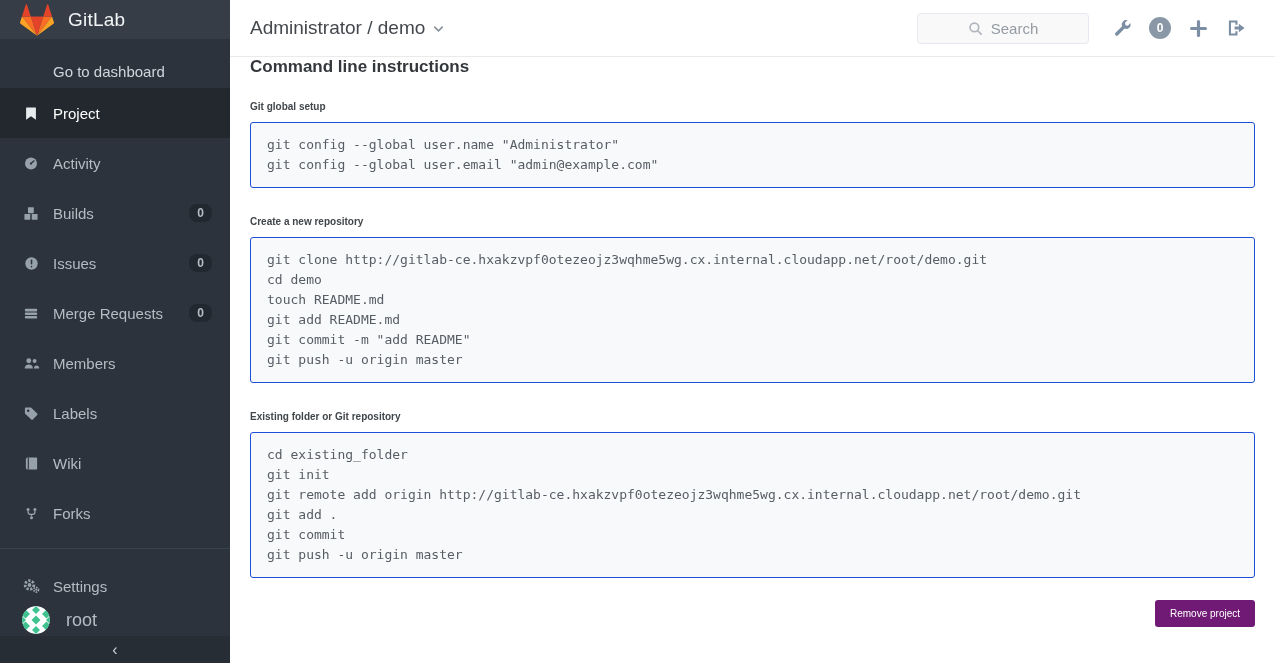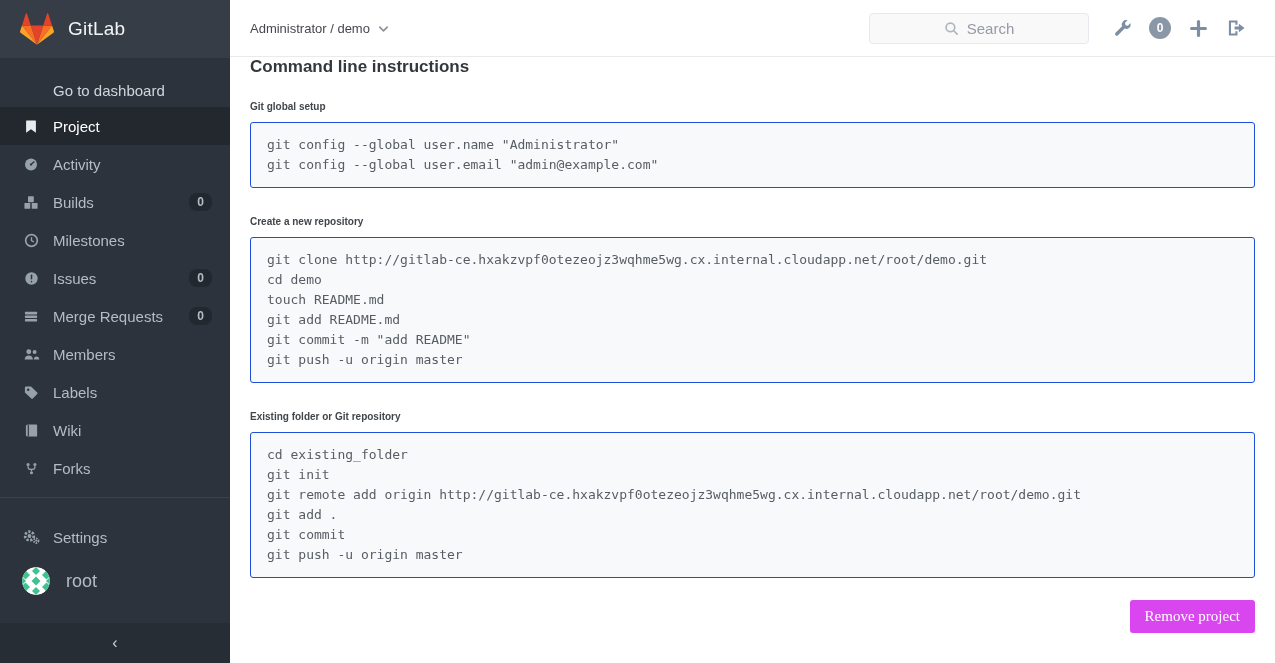--- a/index.html
+++ b/index.html
@@ -7,53 +7,53 @@
   body { font-family:"Liberation Sans", sans-serif; background:#fff; }
   .app { display:flex; width:1275px; height:663px; }
 
   
   .sidebar { width:230px; flex:0 0 230px; background:#2c333c; display:flex; flex-direction:column; color:#b4bcc4; }
   .sidebar-header { height:58px; background:#363d46; display:flex; align-items:center; padding-left:20px; }
   .tanuki { width:34px; height:32px; display:block; }
   .logo-text { color:#f2f4f6; font-size:19px; margin-left:14px; letter-spacing:.2px; }
   .dashboard-link { display:block; padding:24px 0 8px 53px; color:#cfd6dc; font-size:15px; cursor:pointer; text-decoration:none; }
   .nav { display:flex; flex-direction:column; }
-  .nav-item { height:38px; display:flex; align-items:center; padding:0 18px 0 22px; font-size:15px; cursor:pointer; color:#b4bcc4; text-decoration:none; }
+  .nav-item { height:50px; display:flex; align-items:center; padding:0 18px 0 22px; font-size:15px; cursor:pointer; color:#b4bcc4; text-decoration:none; }
   .nav-item.active { background:#22282e; color:#ffffff; }
   .nav-icon { width:18px; height:16px; display:flex; align-items:center; justify-content:center; color:#97a1ab; }
   .nav-item.active .nav-icon { color:#e8ebee; }
   .nav-icon svg { display:block; }
   .nav-label { margin-left:13px; flex:1; }
   .nav-badge { background:#212830; color:#b4bcc4; font-size:12px; font-weight:bold; padding:2px 8px; border-radius:8px; }
   .sidebar-divider { border-top:1px solid #3a424a; margin-top:10px; }
   .settings-item { margin-top:20px; }
   .user-item { height:46px; display:flex; align-items:center; padding-left:22px; margin-top:2px; cursor:pointer; text-decoration:none; color:#b4bcc4; font-size:18px; }
   .avatar { width:28px; height:28px; border-radius:50%; overflow:hidden; display:block; }
   .user-name { margin-left:16px; }
   .collapse-bar { margin-top:auto; height:40px; background:#262d34; display:flex; align-items:center; justify-content:center; color:#c8d0d8; font-size:16px; cursor:pointer; }
 
   
   .main { flex:1; display:flex; flex-direction:column; background:#fff; min-width:0; }
   .topbar { height:57px; flex:0 0 57px; border-bottom:1px solid #eaeaea; display:flex; align-items:center; padding:0 20px; }
-  .breadcrumb { font-size:13px; color:#44484d; display:flex; align-items:center; cursor:pointer; }
+  .breadcrumb { font-size:19px; color:#44484d; display:flex; align-items:center; cursor:pointer; }
   .breadcrumb .caret { margin-left:7px; color:#8a9199; display:flex; }
   .topbar-spacer { flex:1; }
-  .search-box { width:220px; height:31px; background:#f9f9f9; border:1px solid #e5e9ef; border-radius:4px; display:flex; align-items:center; justify-content:center; color:#959ba3; font-size:15px; cursor:text; }
+  .search-box { width:172px; height:31px; background:#f9f9f9; border:1px solid #e5e9ef; border-radius:4px; display:flex; align-items:center; justify-content:center; color:#959ba3; font-size:15px; cursor:text; }
   .search-box svg { margin-right:8px; color:#b0b6bd; }
   .topbar-icons { display:flex; align-items:center; margin-left:14px; }
   .tb-icon { width:38px; height:38px; display:flex; align-items:center; justify-content:center; color:#7c8ea4; cursor:pointer; }
   .todo-badge { width:22px; height:22px; border-radius:50%; background:#8a97a7; color:#fff; font-size:12px; font-weight:bold; display:flex; align-items:center; justify-content:center; }
 
   .content { flex:1; padding:0 20px; overflow:hidden; }
   .page-title { font-size:17px; font-weight:bold; color:#34383c; margin-top:0; }
   .section-heading { font-size:10px; font-weight:bold; color:#41464b; margin-top:28px; }
   .section-heading.first { margin-top:24px; }
   .code { margin-top:10px; background:#f8f9fb; border:1px solid #1d4ed8; border-radius:3px; padding:12px 16px; font-family:"DejaVu Sans Mono", monospace; font-size:13px; line-height:20px; color:#575d64; white-space:pre; overflow:hidden; }
   .content-footer { margin-top:22px; display:flex; justify-content:flex-end; }
-  .btn-remove { background:#d946ef; color:#fff; border:none; border-radius:3px; font-size:15px; font-family:Liberation Serif, serif; padding:8px 15px; cursor:pointer; }
+  .btn-remove { background:#701a75; color:#fff; border:none; border-radius:3px; font-size:10px; font-family:Liberation Sans, sans-serif; padding:8px 15px; cursor:pointer; }
 </style>
 </head>
 <body>
 
 <div class="app">
 
   <aside class="sidebar">
     <div class="sidebar-header">
       <svg class="tanuki" viewBox="0 0 210 194" xmlns="http://www.w3.org/2000/svg">
         <path fill="#e24329" d="M105.06 193.65 143.7 74.73H66.42z"></path>
@@ -96,29 +96,20 @@
           <svg width="16" height="15" viewBox="0 0 16 16">
               <rect x="4.8" y="1.4" width="6.2" height="6.2" rx="0.6" fill="currentColor"></rect>
               <rect x="1" y="8.4" width="6.2" height="6.2" rx="0.6" fill="currentColor"></rect>
               <rect x="8.8" y="8.4" width="6.2" height="6.2" rx="0.6" fill="currentColor"></rect>
             </svg>
         </span>
         <span class="nav-label">Builds</span>
         <span class="nav-badge">0</span>
       </a>
 
-      <a class="nav-item">
-        <span class="nav-icon">
-          <svg width="15" height="15" viewBox="0 0 16 16">
-              <circle cx="8" cy="8" r="6.2" fill="none" stroke="currentColor" stroke-width="1.8"></circle>
-              <path d="M8 4.4V8l2.6 1.6" stroke="currentColor" stroke-width="1.5" fill="none"></path>
-            </svg>
-        </span>
-        <span class="nav-label">Milestones</span>
-      </a>
 
       <a class="nav-item">
         <span class="nav-icon">
           <svg width="15" height="15" viewBox="0 0 16 16">
               <circle cx="8" cy="8" r="6.6" fill="currentColor"></circle>
               <rect x="7.2" y="3.6" width="1.6" height="5.4" rx="0.8" fill="#2c333c"></rect>
               <rect x="7.2" y="10.4" width="1.6" height="1.8" rx="0.8" fill="#2c333c"></rect>
             </svg>
         </span>
         <span class="nav-label">Issues</span>

